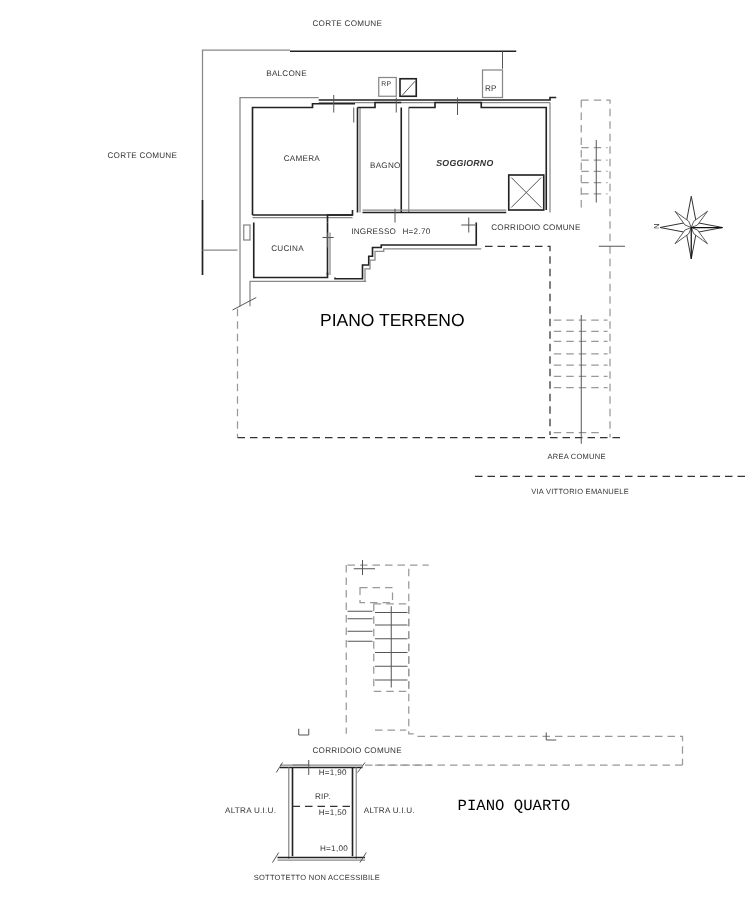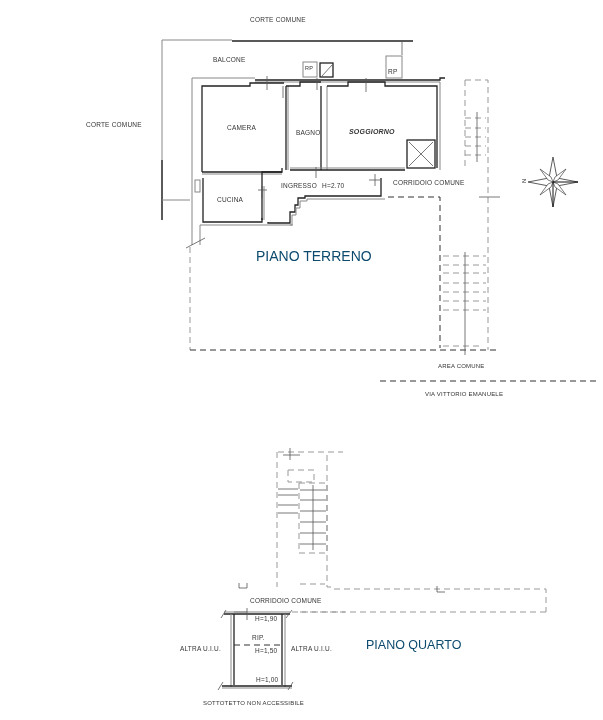--- a/index.html
+++ b/index.html
@@ -6,21 +6,21 @@
   body { width: 603px; height: 720px; position: relative; overflow: hidden;
          font-family: "Liberation Sans", sans-serif; }
   svg.plan { position: absolute; left: 0; top: 0; }
   .wall { fill: none; stroke: #222; stroke-width: 1.3; }
   .wall2 { fill: none; stroke: #888; stroke-width: 1; }
   .thin { fill: none; stroke: #555; stroke-width: 0.8; }
   .dash { fill: none; stroke: #333; stroke-width: 1; stroke-dasharray: 6 4; }
   .dashl { fill: none; stroke: #999; stroke-width: 1; stroke-dasharray: 6 4; }
   .lbl { position: absolute; color: #333; font-size: 6.5px; letter-spacing: 0.2px; white-space: nowrap; }
   .lbl.it { font-style: italic; font-weight: bold; font-size: 7px; }
-  .big { position: absolute; color: #0c4a6e; font-size: 14px; white-space: nowrap; }
+  .big { position: absolute; color: #000000; font-size: 14px; white-space: nowrap; }
   .compass-n { position: absolute; font-size: 6px; color: #333; }
 </style>
 </head>
 <body>
 
 <svg class="plan" width="603" height="720" viewBox="0 0 603 720" xmlns="http://www.w3.org/2000/svg">
 
   <g>
 
     <polyline class="wall2" points="162,220 162,40 232,40"></polyline>
@@ -188,14 +188,14 @@
 <div class="lbl" style="left:425px;top:391px;font-size:6px;">VIA VITTORIO EMANUELE</div>
 <div class="compass-n" style="left:522px;top:178px;transform:rotate(90deg);">N</div>
 
 <div class="lbl" style="left:250px;top:597px;">CORRIDOIO COMUNE</div>
 <div class="lbl" style="left:255px;top:615px;">H=1,90</div>
 <div class="lbl" style="left:252px;top:634px;">RIP.</div>
 <div class="lbl" style="left:255px;top:647px;">H=1,50</div>
 <div class="lbl" style="left:256px;top:676px;">H=1,00</div>
 <div class="lbl" style="left:180px;top:645px;">ALTRA U.I.U.</div>
 <div class="lbl" style="left:291px;top:645px;">ALTRA U.I.U.</div>
-<div class="big" style="left:366px;top:638px;font-size:12.5px;">PIANO QUARTO</div>
+<div class="big" style="left:366px;top:638px;font-size:12.5px;font-family:Liberation Mono, monospace;">PIANO QUARTO</div>
 <div class="lbl" style="left:203px;top:700px;font-size:6px;">SOTTOTETTO NON ACCESSIBILE</div>
 
 </body></html>

